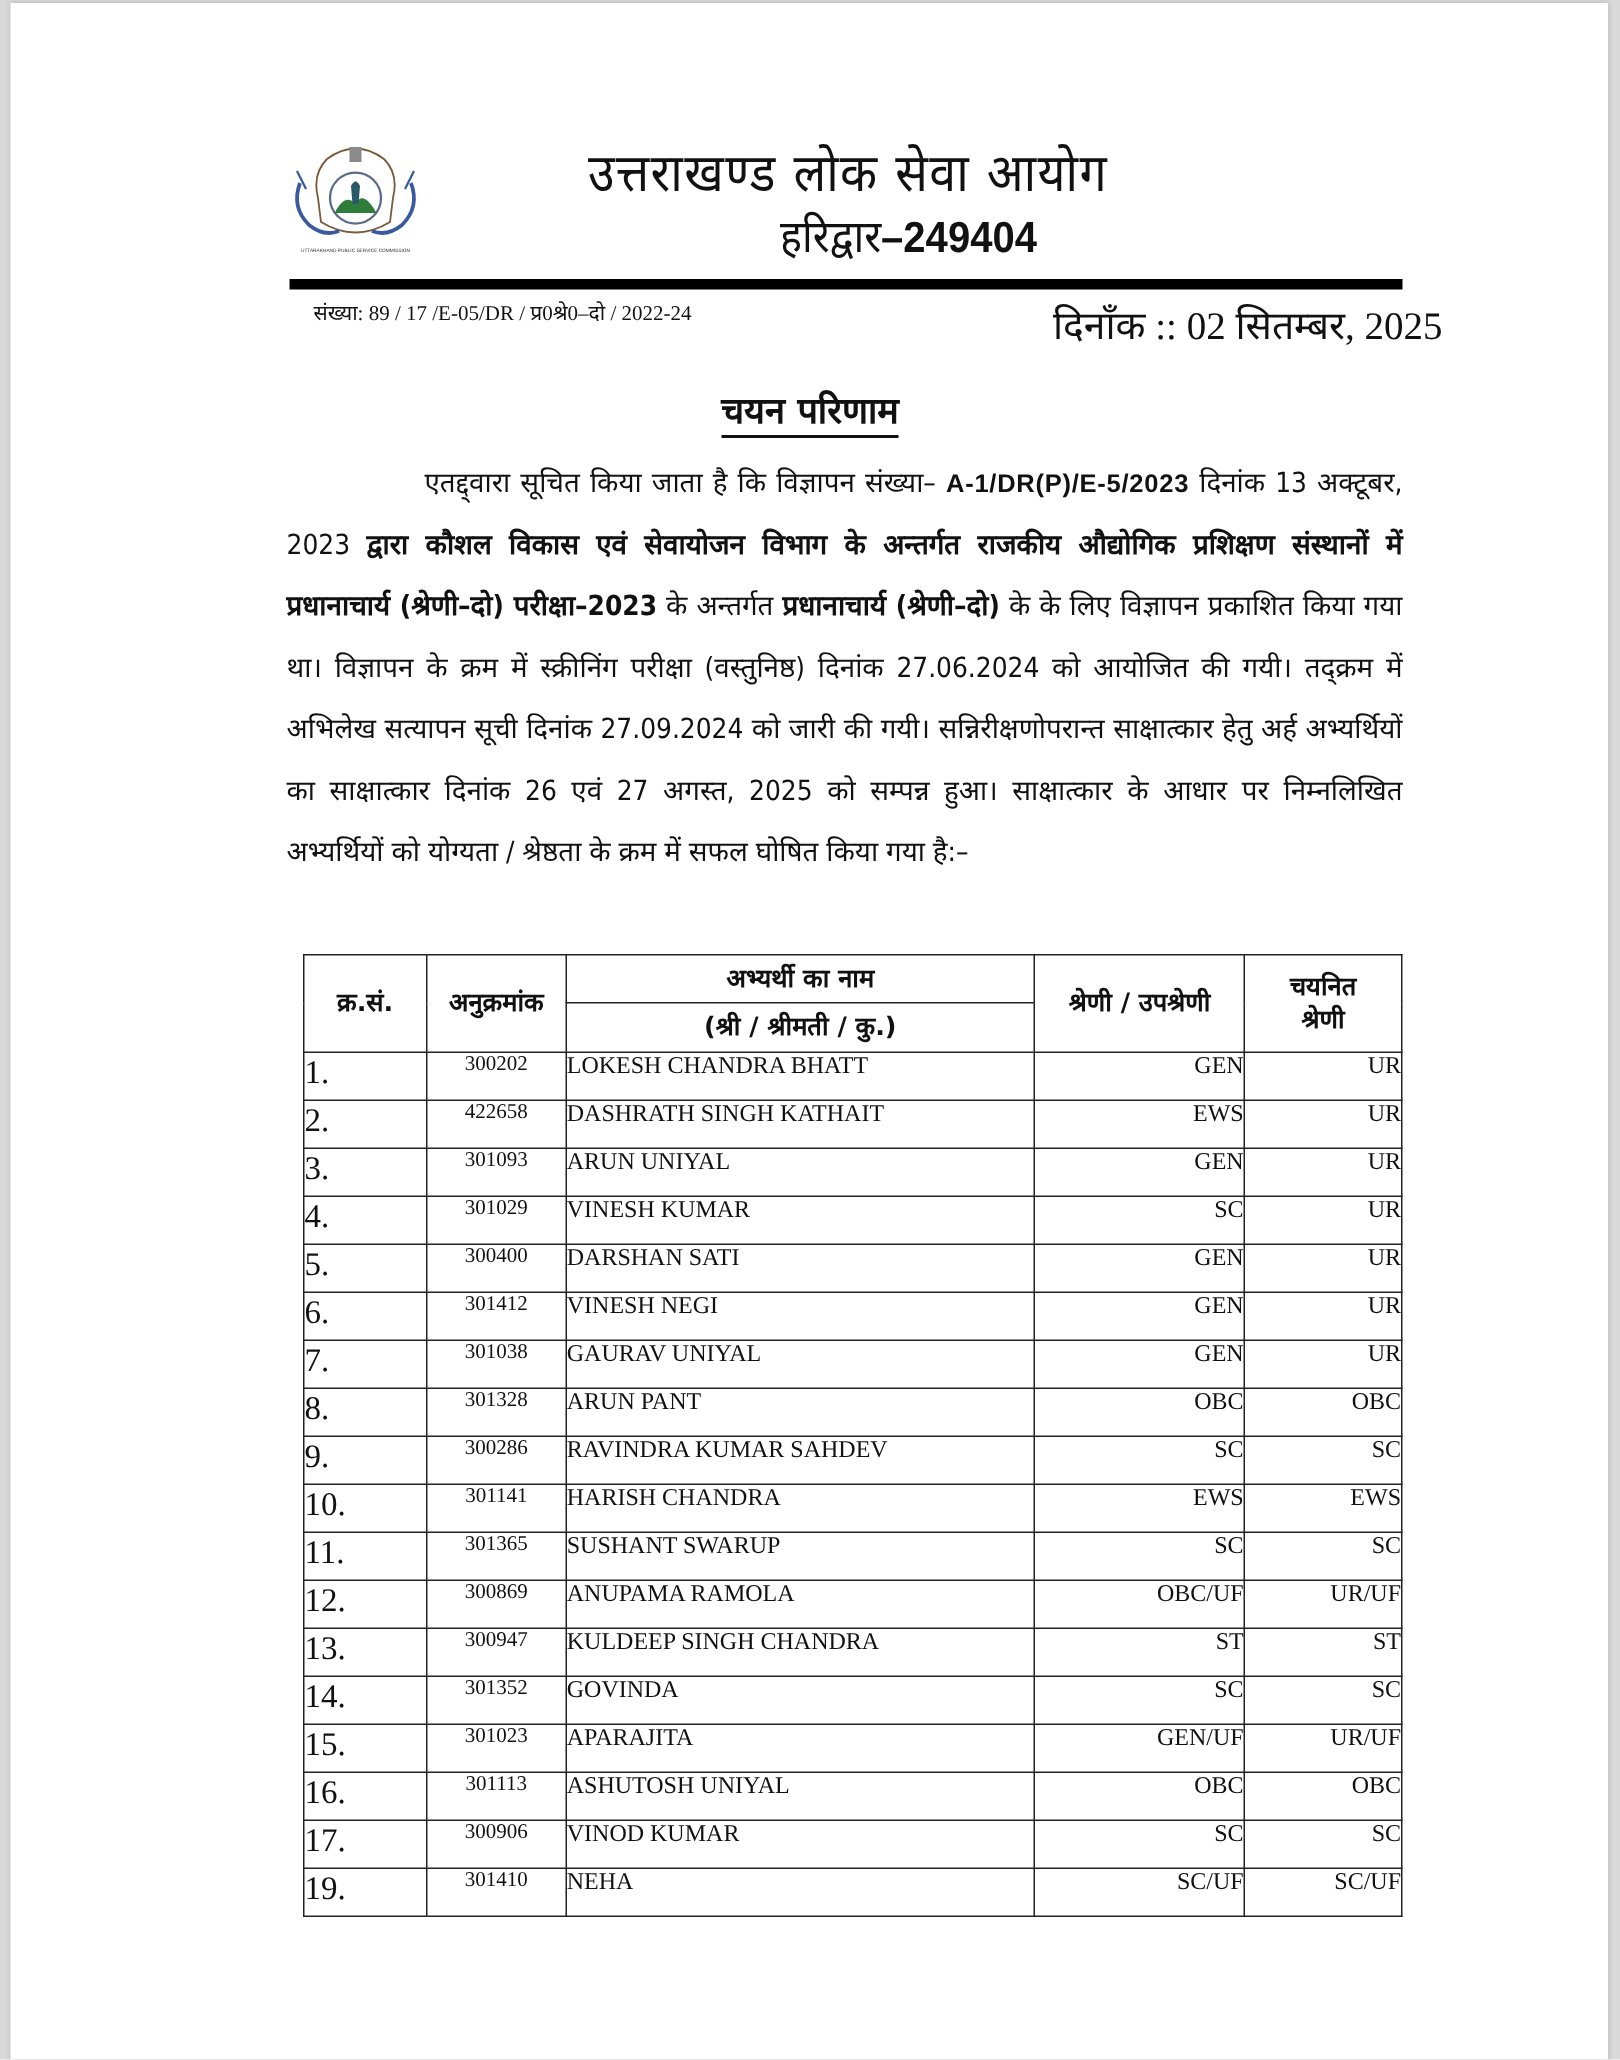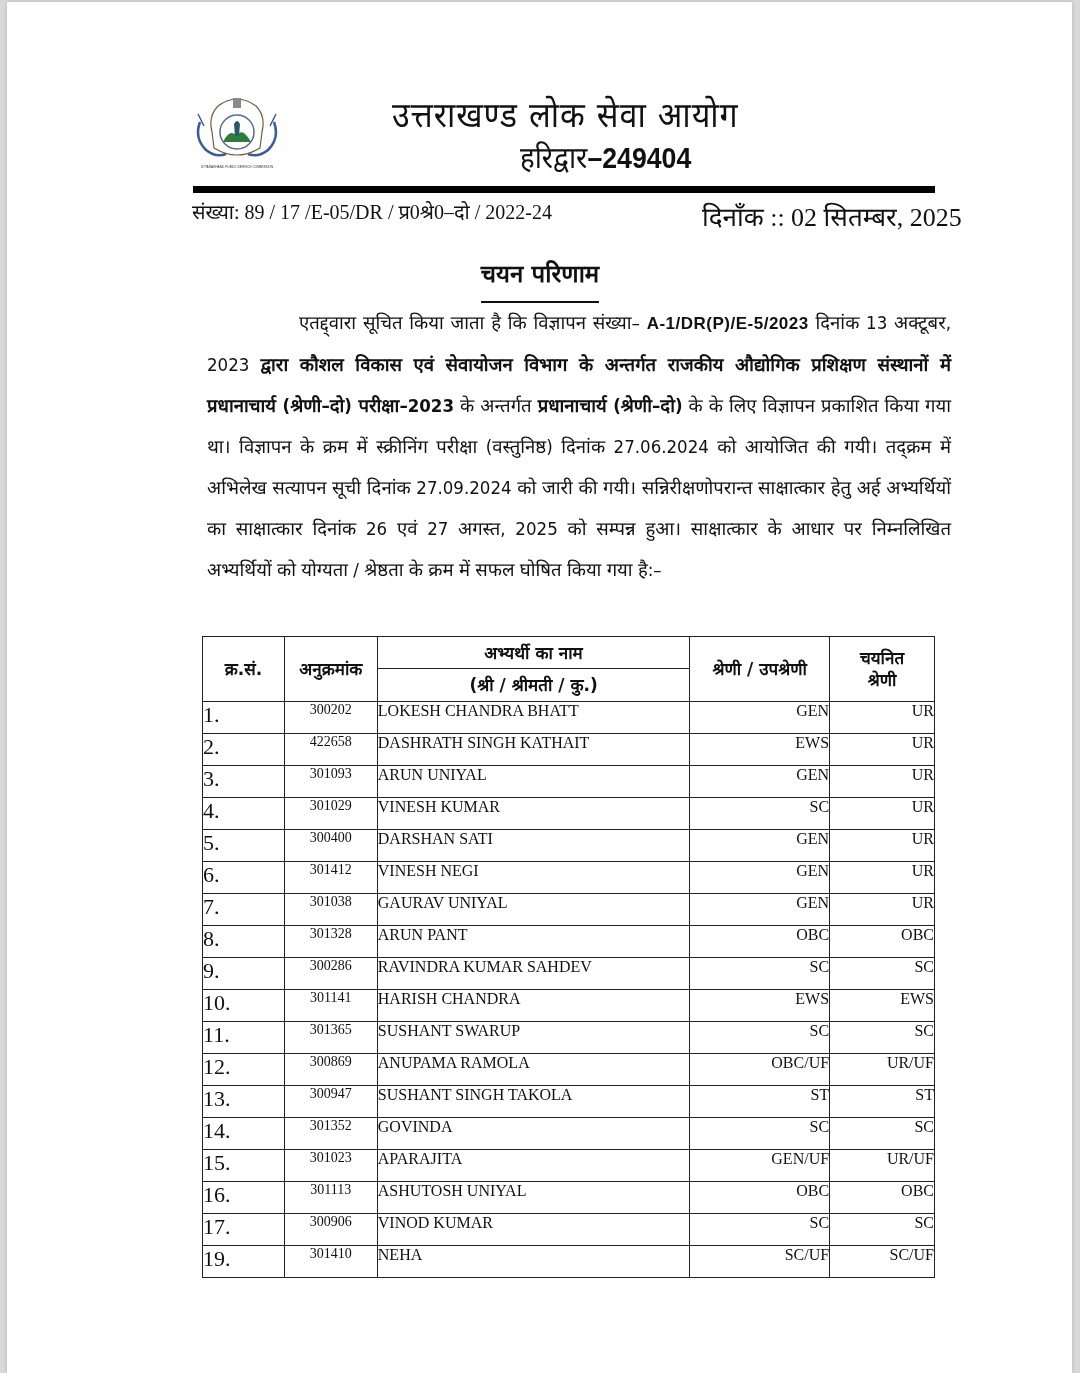--- a/index.html
+++ b/index.html
@@ -29,40 +29,39 @@
   .org-city {
     left: 520px; top: 136px; font-size: 30px;
     font-family: "DejaVu Sans", sans-serif; white-space: nowrap;
     transform: scaleX(0.92); transform-origin: left top;
   }
   .org-city .pin { font-weight: bold; font-family: "Liberation Sans", sans-serif; font-size: 29px; }
 
   .rule { left: 193px; top: 186px; width: 742px; height: 7px; background: #000; }
 
   .ref-no {
-    left: 192px; top: 198px; font-size: 20px; white-space: nowrap;
+    left: 209px; top: 198px; font-size: 14px; white-space: nowrap;
     font-family: "Liberation Serif", "DejaVu Serif", serif;
   }
   .ref-date {
     left: 702px; top: 198px; font-size: 26px; white-space: nowrap;
     font-family: "Liberation Serif", "DejaVu Serif", serif;
   }
 
   .doc-heading {
     left: 0; width: 1080px; top: 256px; text-align: center;
     font-size: 24px; font-weight: bold; font-family: "DejaVu Sans", sans-serif;
   }
-  .doc-heading span { border-bottom: 2px solid #111; padding-bottom: 13px; }
+  .doc-heading span { border-bottom: 2px solid #111; padding-bottom: 2px; }
 
   .para {
     left: 191px; top: 302px; width: 744px;
     font-size: 18.5px; line-height: 41px; text-align: justify;
     font-family: "DejaVu Sans Condensed", "DejaVu Sans", sans-serif;
     font-stretch: condensed;
-    margin-left: 16px;
   }
   .para .indent { display: inline-block; width: 92px; }
   .para b { font-weight: bold; }
   .para .adv { font-family: "Liberation Sans", sans-serif; font-weight: bold; font-size: 17px; letter-spacing: 0.5px; }
 
   
   table.results {
     position: absolute; left: 202px; top: 636px; width: 733px;
     border-collapse: collapse;
     font-family: "Liberation Serif", "DejaVu Serif", serif;
@@ -214,21 +213,21 @@
       <tr class="data">
         <td class="c-sn">12.</td>
         <td class="c-roll">300869</td>
         <td class="c-name">ANUPAMA RAMOLA</td>
         <td class="c-cat">OBC/UF</td>
         <td class="c-sel">UR/UF</td>
       </tr>
       <tr class="data">
         <td class="c-sn">13.</td>
         <td class="c-roll">300947</td>
-        <td class="c-name">SUSHANT SINGH TAKOLA</td>
+        <td class="c-name">KULDEEP SINGH CHANDRA</td>
         <td class="c-cat">ST</td>
         <td class="c-sel">ST</td>
       </tr>
       <tr class="data">
         <td class="c-sn">14.</td>
         <td class="c-roll">301352</td>
         <td class="c-name">GOVINDA</td>
         <td class="c-cat">SC</td>
         <td class="c-sel">SC</td>
       </tr>

